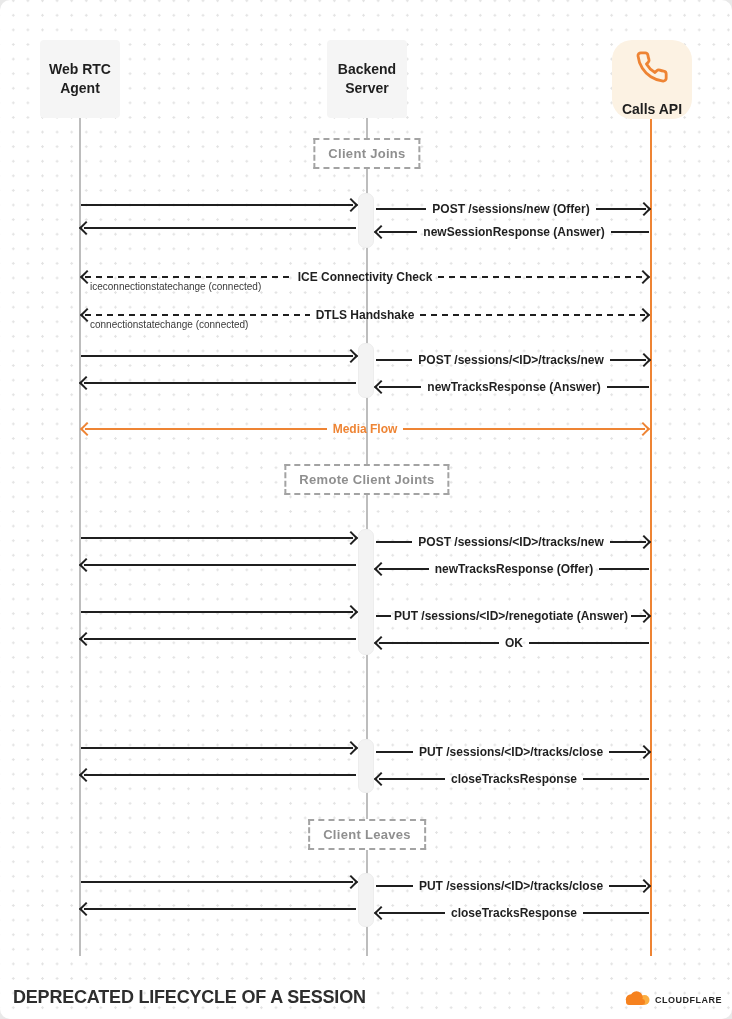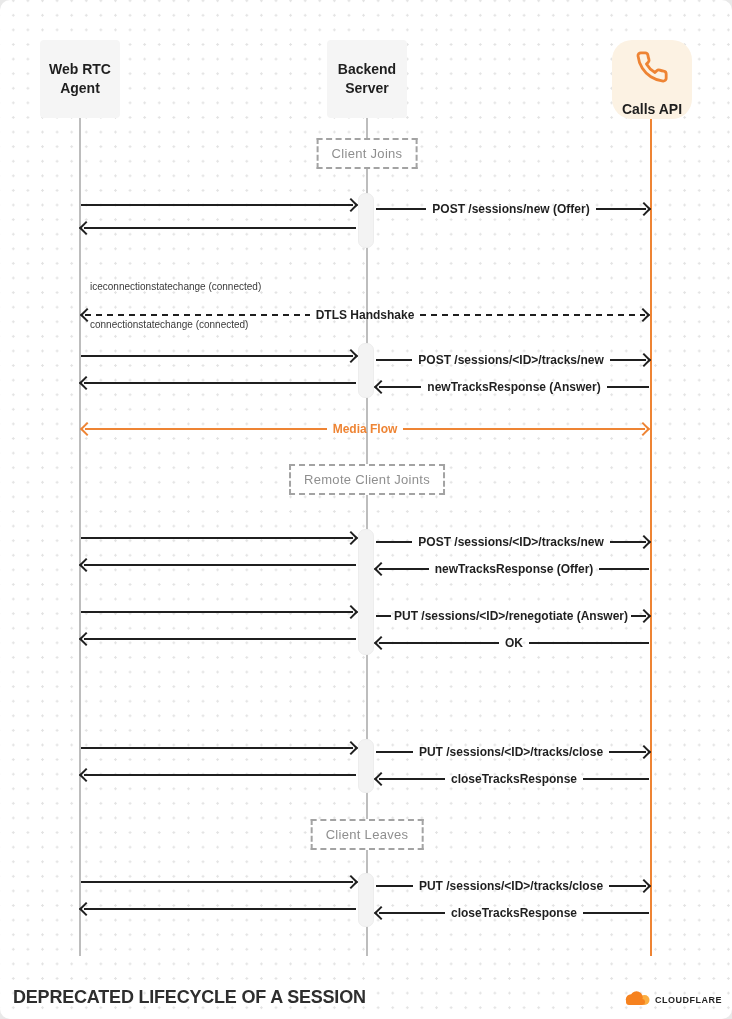--- a/index.html
+++ b/index.html
@@ -25,21 +25,21 @@
   }
   .actor.calls { background:#FCF2E3; border-radius:20px; height:79px;
     flex-direction:column; justify-content:space-between; padding-top:10px; }
   .actor.calls .alabel { margin-top:6px; }
   
   .act { position:absolute; left:358px; width:16px; background:#F3F3F3; border:1px solid #EDEDED; border-radius:7px; z-index:2; }
   
   .section {
     position:absolute; left:367px; transform:translateX(-50%); z-index:4;
     background:#FFFFFF; border:2px dashed #A3A3A3; padding:6px 13px;
-    font-weight:400; font-size:13px; letter-spacing:0.3px; color:#8F8F8F; white-space:nowrap;
+    font-weight:700; font-size:13px; letter-spacing:0.3px; color:#8F8F8F; white-space:nowrap;
   }
   
   .msg { position:absolute; height:16px; display:flex; align-items:center; color:#1F1F1F; z-index:3; }
   .msg.orange { color:#EE8434; }
   .seg { display:block; height:2.5px; background:currentColor; min-width:4px; }
   .seg.f { flex:1; }
   .seg.dash { background: repeating-linear-gradient(90deg, currentColor 0 6px, transparent 6px 11px); }
   .lbl { font-weight:700; font-size:12px; white-space:nowrap; padding:0 6px; }
   .ch { display:block; width:10px; height:10px; border-top:2.6px solid currentColor; border-right:2.6px solid currentColor; flex:none; background:transparent !important; }
   .ch.r { transform:rotate(45deg); margin-left:-7px; }
@@ -98,21 +98,34 @@
   <div class="msg" style="left:376px;width:273px;top:201px">
     <i class="seg f"></i>
       <span class="lbl">POST /sessions/new (Offer)</span>
       <i class="seg f"></i>
       <i class="ch r"></i>
   </div>
   <div class="msg" style="left:81px;width:275px;top:220px">
     <i class="ch l"></i>
       <i class="seg f"></i>
   </div>
-
+  <div class="msg" style="left:376px;width:273px;top:224px">
+    <i class="ch l"></i>
+      <i class="seg f"></i>
+      <span class="lbl">newSessionResponse (Answer)</span>
+      <i class="seg f"></i>
+  </div>
+
+  <div class="msg" style="left:82px;width:566px;top:269px">
+    <i class="ch l"></i>
+      <i class="seg f dash"></i>
+      <span class="lbl">ICE Connectivity Check</span>
+      <i class="seg f dash"></i>
+      <i class="ch r"></i>
+  </div>
   <div class="sub" style="left:90px;top:281px">iceconnectionstatechange (connected)</div>
 
   <div class="msg" style="left:82px;width:566px;top:307px">
     <i class="ch l"></i>
       <i class="seg f dash"></i>
       <span class="lbl">DTLS Handshake</span>
       <i class="seg f dash"></i>
       <i class="ch r"></i>
   </div>
   <div class="sub" style="left:90px;top:319px">connectionstatechange (connected)</div>

